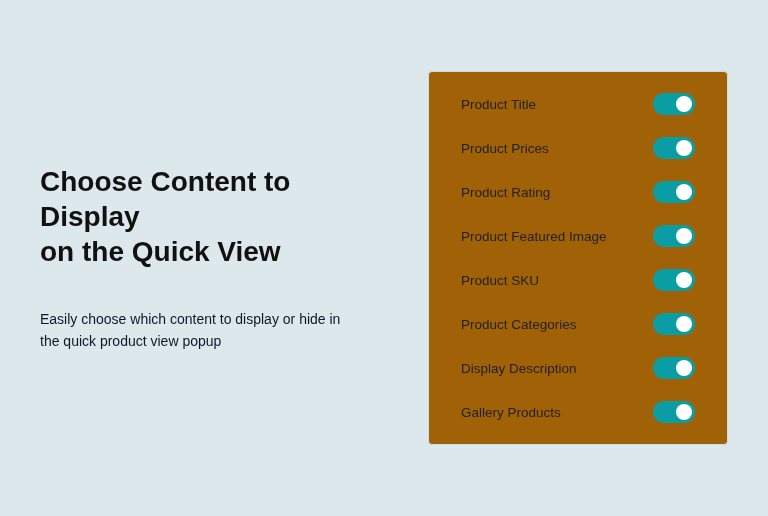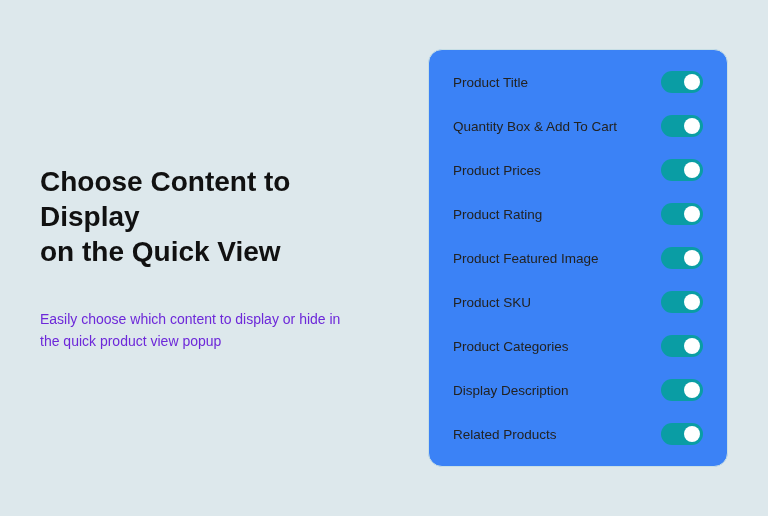--- a/index.html
+++ b/index.html
@@ -29,31 +29,31 @@
       font-size: 28px;
       font-weight: 800;
       color: #111;
       line-height: 1.25;
       margin-bottom: 18px;
     }
 
     .sub-text {
       font-size: 14px;
       font-weight: 500;
-      color: #6d28d9;
+      color: #0f172a;
       line-height: 1.55;
       margin-top: 40px;
     }
 
     .right-section {
       flex: 0 0 auto;
-      background: #3b82f6;
-      border-radius: 14px;
+      background: #a16207;
+      border-radius: 4px;
       border: 1.5px solid #c8dfe5;
-      padding: 10px 0;
+      padding: 10px 8px;
       width: 300px;
     }
 
     .toggle-row {
       display: flex;
       align-items: center;
       justify-content: space-between;
       padding: 11px 24px;
     }
 
@@ -127,27 +127,20 @@
 <div class="right-section">
 
 <div class="toggle-row">
       <span class="toggle-label">Product Title</span>
       <label class="toggle">
         <input type="checkbox" checked="" style="">
         <span class="slider"></span>
       </label>
     </div>
     <div class="toggle-row">
-      <span class="toggle-label">Quantity Box &amp; Add To Cart</span>
-      <label class="toggle">
-        <input type="checkbox" checked="" style="">
-        <span class="slider"></span>
-      </label>
-    </div>
-    <div class="toggle-row">
       <span class="toggle-label">Product Prices</span>
       <label class="toggle">
         <input type="checkbox" checked="" style="">
         <span class="slider"></span>
       </label>
     </div>
     <div class="toggle-row">
       <span class="toggle-label">Product Rating</span>
       <label class="toggle">
         <input type="checkbox" checked="" style="">
@@ -176,19 +169,19 @@
       </label>
     </div>
     <div class="toggle-row">
       <span class="toggle-label">Display Description</span>
       <label class="toggle">
         <input type="checkbox" checked="" style="">
         <span class="slider"></span>
       </label>
     </div>
     <div class="toggle-row">
-      <span class="toggle-label">Related Products</span>
+      <span class="toggle-label">Gallery Products</span>
       <label class="toggle">
         <input type="checkbox" checked="" style="">
         <span class="slider"></span>
       </label>
     </div>
   </div>
 
 </body></html>

